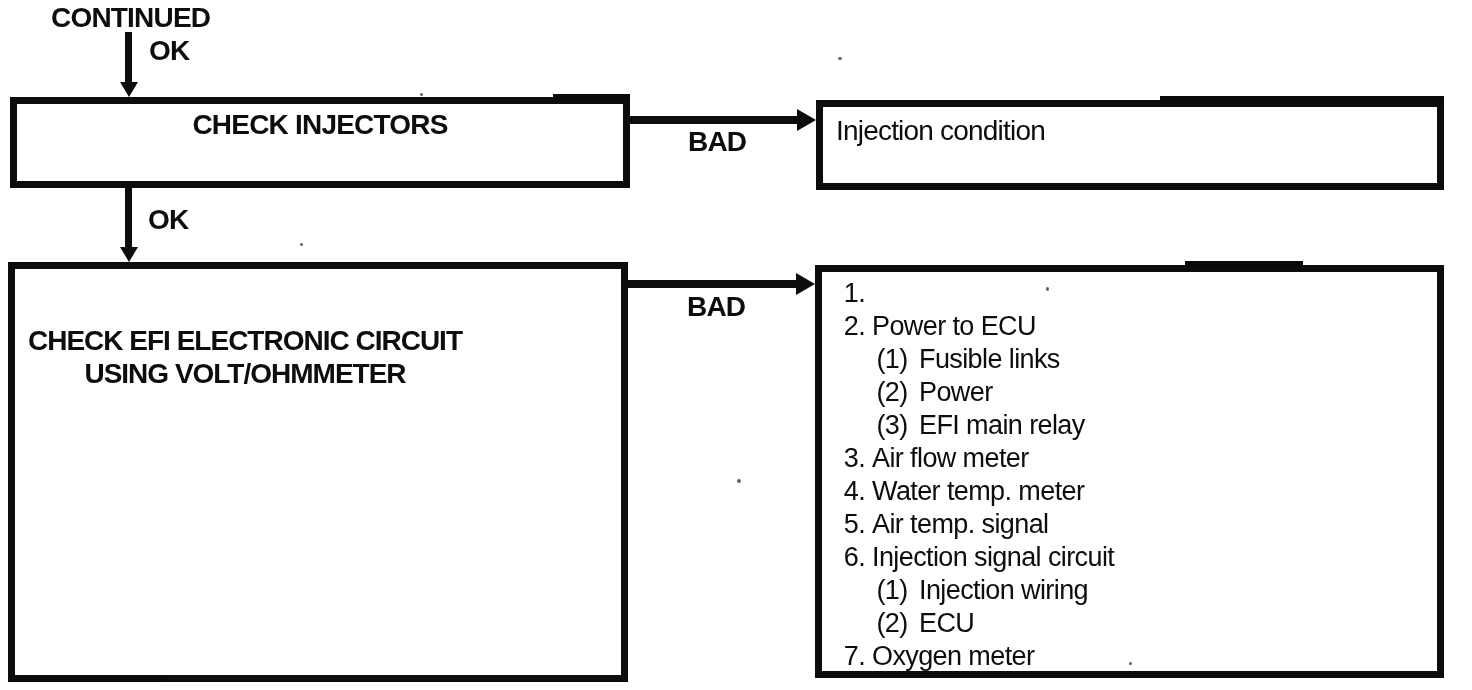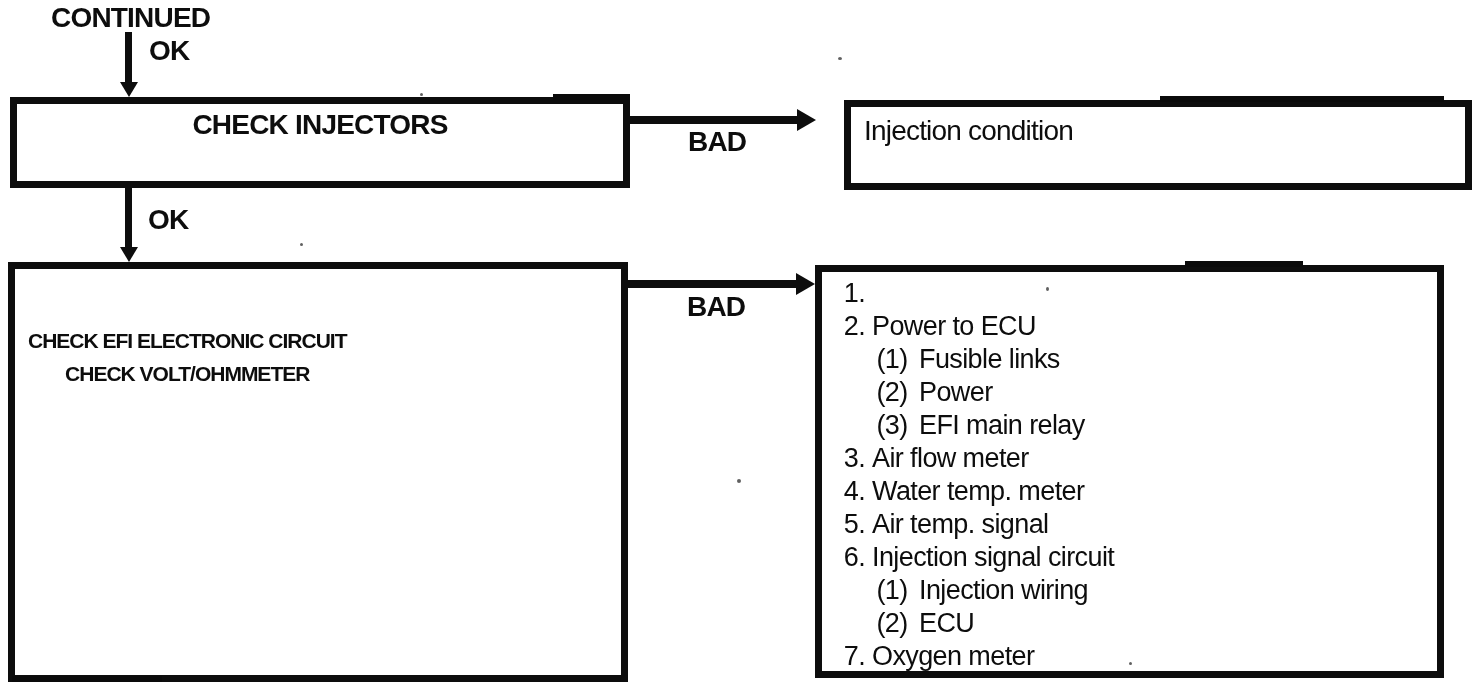--- a/index.html
+++ b/index.html
@@ -21,21 +21,21 @@
   .box{position:absolute;border:7px solid var(--ink);background:var(--paper);box-sizing:border-box;text-align:center;}
   .vline,.hline{position:absolute;background:var(--ink);}
   .head-down{position:absolute;width:0;height:0;
     border-left:9px solid transparent;border-right:9px solid transparent;
     border-top:15px solid var(--ink);}
   .head-right{position:absolute;width:0;height:0;
     border-top:11px solid transparent;border-bottom:11px solid transparent;
     border-left:19px solid var(--ink);}
   .box-title{padding:6px 9px;letter-spacing:-0.8px;}
   .efi-title{position:absolute;left:13px;top:55px;letter-spacing:-1px;
-    font-weight:bold;font-size:21px;line-height:33px;}
+    font-weight:bold;font-size:28px;line-height:33px;}
   .checklist{position:absolute;left:15px;top:5px;right:4px;}
   .li{display:flex;line-height:33px;font-size:27px;letter-spacing:-0.6px;}
   .li .marker{flex:0 0 auto;}
   .li.lvl0 .marker{width:35px;}
   .li.lvl1{padding-left:28px;}
   .li.lvl1 .marker{width:54px;}
   .speck{position:absolute;background:#2b2b2b;border-radius:50%;opacity:.75;}
   .smudge{position:absolute;background:#0a0a0a;}
 </style>
 </head>
@@ -50,32 +50,32 @@
   <div class="t bold fs28" style="left:149px;top:36px;">OK</div>
 
   <div class="box" style="left:10px;top:97px;width:620px;height:91px;">
     <div class="t bold fs28 box-title" style="position:static;">CHECK INJECTORS</div>
   </div>
 
   <div class="hline" style="left:630px;top:116px;width:170px;height:8px;"></div>
   <div class="head-right" style="left:797px;top:109px;"></div>
   <div class="t bold fs28" style="left:688px;top:127px;">BAD</div>
 
-  <div class="box" style="left:816px;top:100px;width:628px;height:90px;margin-left:28px;">
+  <div class="box" style="left:816px;top:100px;width:628px;height:90px;">
     <div class="t fs28" style="left:13px;top:9px;">Injection condition</div>
   </div>
 
   <div class="vline" style="left:125px;top:187px;width:7px;height:61px;"></div>
   <div class="head-down" style="left:120px;top:247px;"></div>
   <div class="t bold fs28" style="left:148px;top:205px;">OK</div>
 
   <div class="box" style="left:8px;top:262px;width:620px;height:420px;">
     <div class="efi-title">
       <div>CHECK EFI ELECTRONIC CIRCUIT</div>
-      <div>CHECK VOLT/OHMMETER</div>
+      <div>USING VOLT/OHMMETER</div>
     </div>
   </div>
 
   <div class="hline" style="left:628px;top:280px;width:169px;height:8px;"></div>
   <div class="head-right" style="left:796px;top:273px;"></div>
   <div class="t bold fs28" style="left:687px;top:292px;">BAD</div>
 
   <div class="box" style="left:815px;top:265px;width:629px;height:413px;">
     <div class="checklist">
         <div class="li lvl0">

